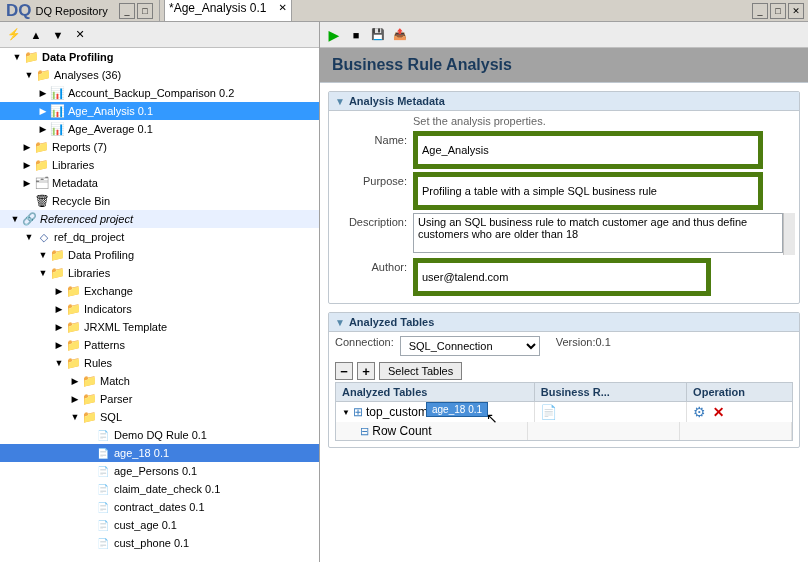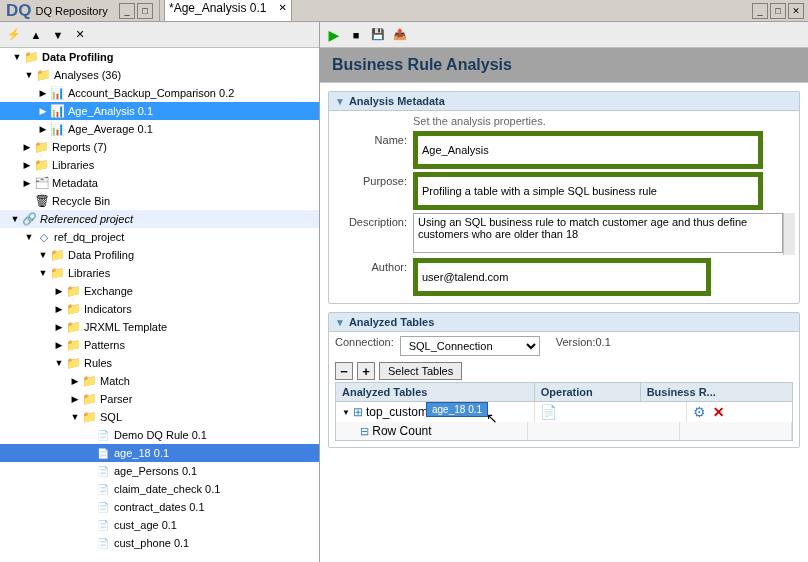--- a/index.html
+++ b/index.html
@@ -385,22 +385,22 @@
 
         <div class="btn-row">
           <div class="btn-minus">−</div>
           <div class="btn-plus">+</div>
           <button class="btn-select-tables">Select Tables</button>
         </div>
 
         <div class="table-grid">
           <div class="table-header">
             <div class="th" style="flex:2;">Analyzed Tables</div>
+            <div class="th" style="flex:1.5;">Business R...</div>
             <div class="th" style="flex:1;">Operation</div>
-            <div class="th" style="flex:1.5;">Business R...</div>
           </div>
           <div class="table-body">
 
             <div class="table-row-item">
               <div class="td" style="flex:2; position:relative;">
                 <span class="expand-small">▼</span>
                 <span style="color:#4080c0;">⊞</span>
                 <span>top_custom...</span>
 
                 <div style="position:absolute; left:90px; top:0px; background:#4a90d9; color:white; font-size:10px; padding:1px 5px; border:1px solid #2060a0; z-index:10; white-space:nowrap;">age_18 0.1</div>

